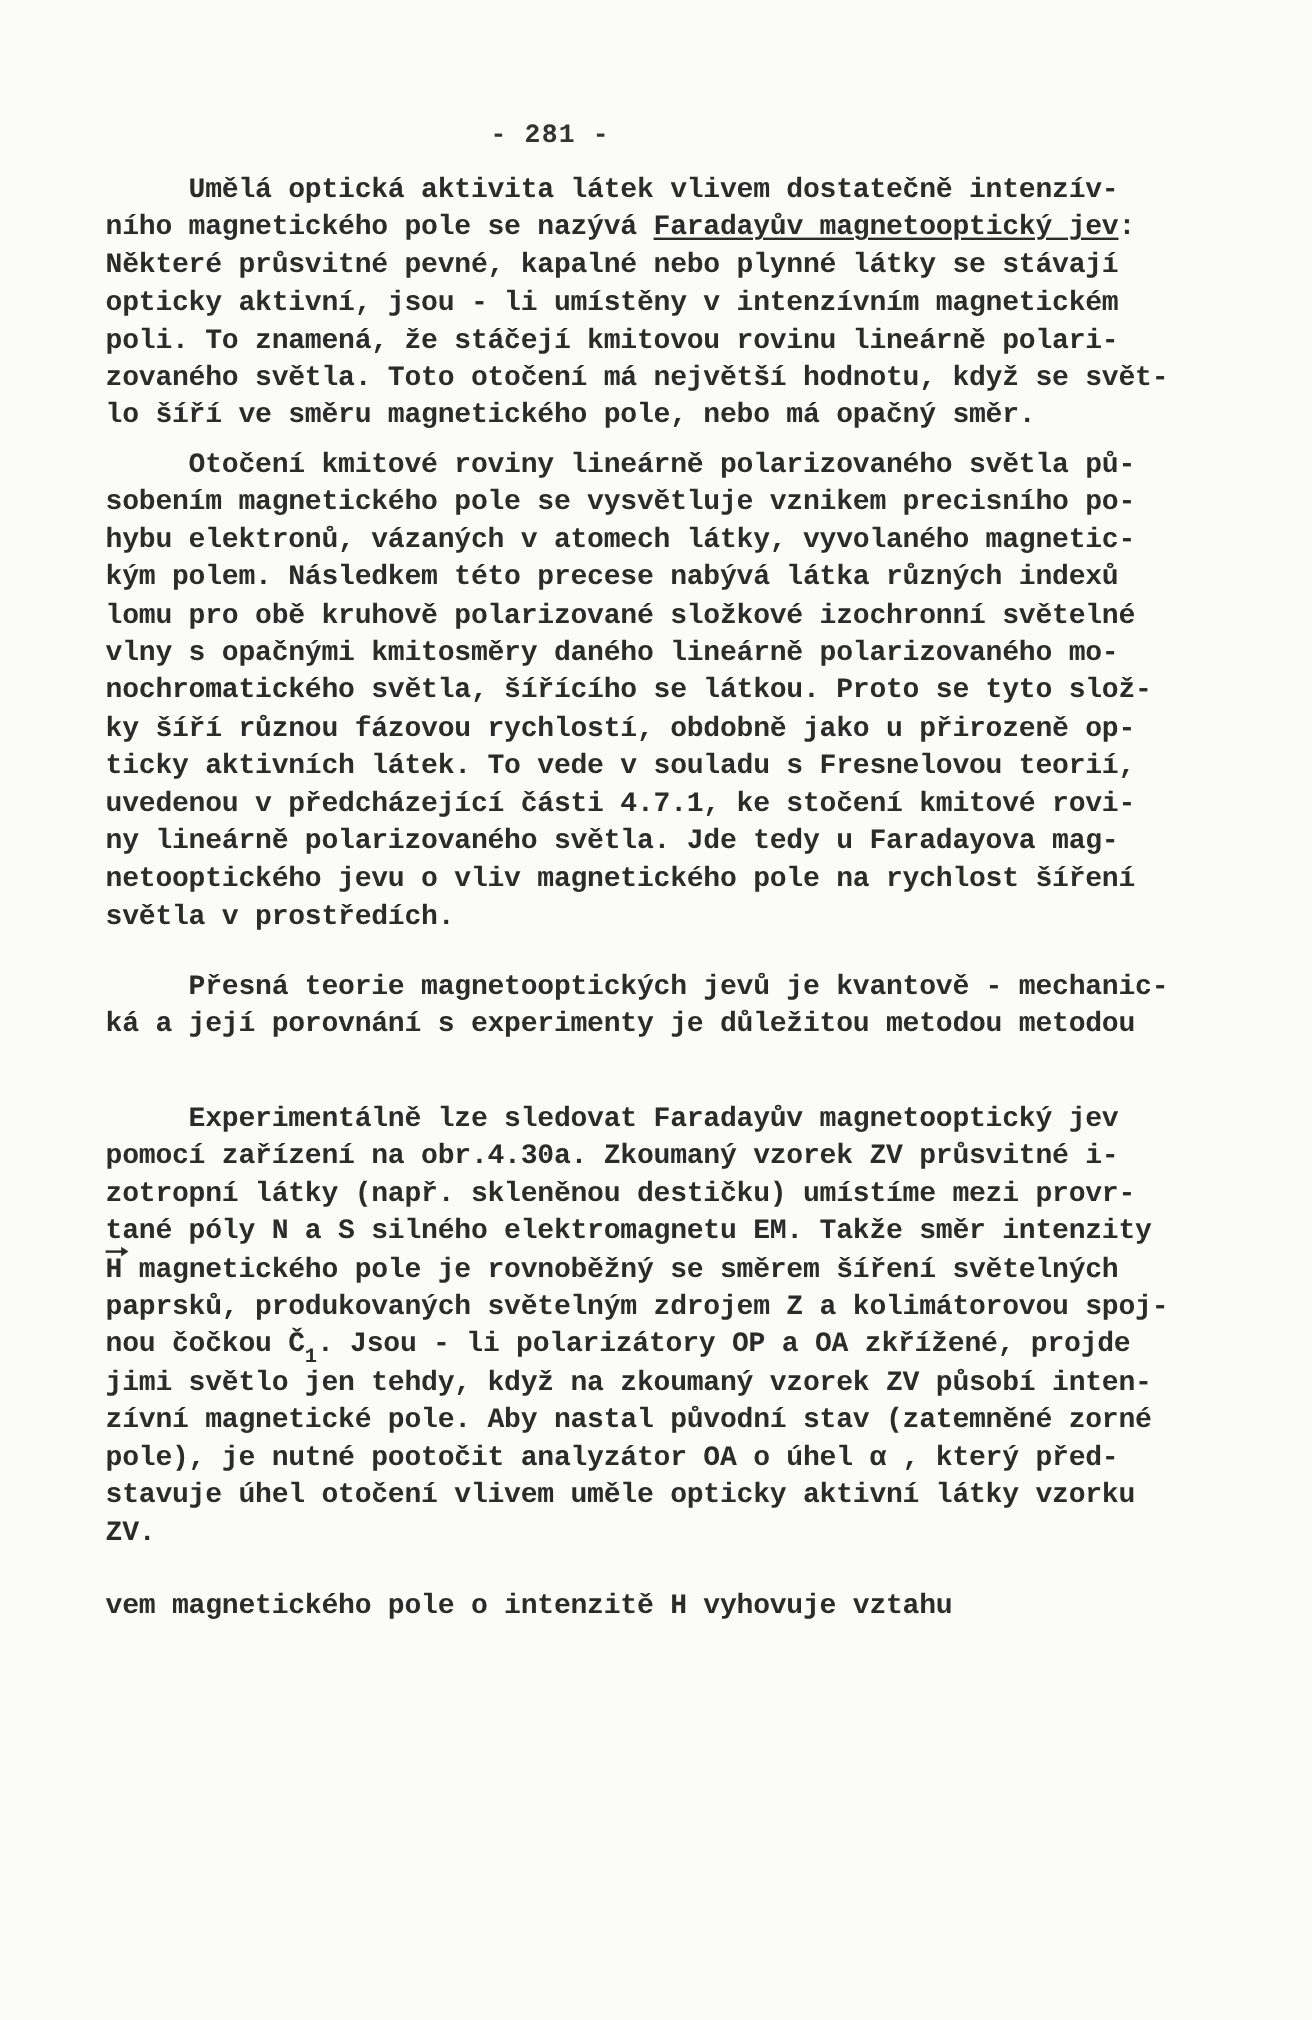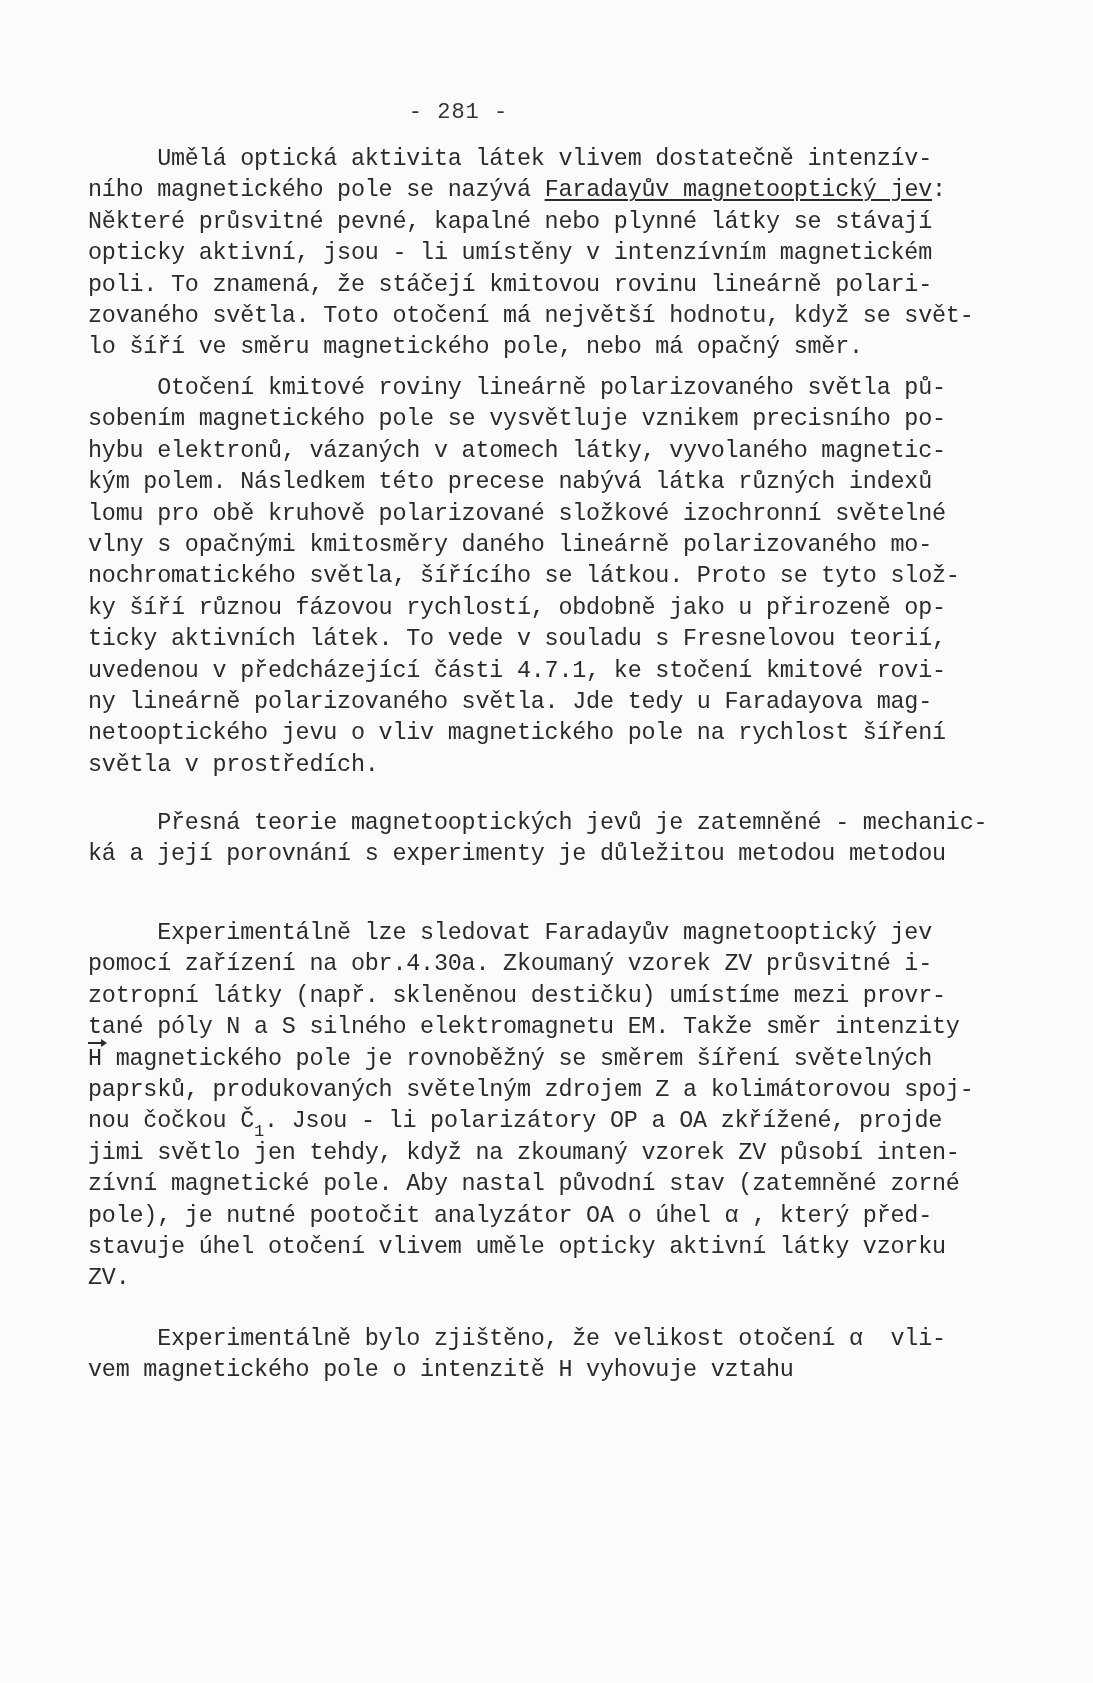--- a/index.html
+++ b/index.html
@@ -8,21 +8,21 @@
       height: 1683px;
       background: #fbfbf9;
       position: relative;
       overflow: hidden;
       font-family: "Liberation Mono", "DejaVu Sans Mono", monospace;
       color: #2b2b2b;
     }
     .page {
       position: absolute;
       left: 0; top: 0;
-      width: 917px; height: 1683px;
+      width: 917px; height: 1683px; font-weight: bold;
     }
     .page-number {
       position: absolute;
       top: 100px;
       left: 0; right: 0;
       text-align: center;
       font-size: 22px;
       letter-spacing: 1px;
       color: #333;
     }
@@ -56,16 +56,16 @@
     .sub { font-size: 17px; position: relative; top: 9px; }
   </style>
 </head>
 <body>
 
 <div class="page">
   <div class="page-number">- 281 -</div>
 
   <div class="text-block" id="p0" style="top:144px;"><span class="line">     Umělá optická aktivita látek vlivem dostatečně intenzív-</span><span class="line"><span>ního magnetického pole se nazývá </span><span class="u">Faradayův magnetooptický jev</span><span>:</span></span><span class="line">Některé průsvitné pevné, kapalné nebo plynné látky se stávají</span><span class="line">opticky aktivní, jsou - li umístěny v intenzívním magnetickém</span><span class="line">poli. To znamená, že stáčejí kmitovou rovinu lineárně polari-</span><span class="line">zovaného světla. Toto otočení má největší hodnotu, když se svět-</span><span class="line">lo šíří ve směru magnetického pole, nebo má opačný směr.</span></div>
   <div class="text-block" id="p1" style="top:373px;"><span class="line">     Otočení kmitové roviny lineárně polarizovaného světla pů-</span><span class="line">sobením magnetického pole se vysvětluje vznikem precisního po-</span><span class="line">hybu elektronů, vázaných v atomech látky, vyvolaného magnetic-</span><span class="line">kým polem. Následkem této precese nabývá látka různých indexů</span><span class="line">lomu pro obě kruhově polarizované složkové izochronní světelné</span><span class="line">vlny s opačnými kmitosměry daného lineárně polarizovaného mo-</span><span class="line">nochromatického světla, šířícího se látkou. Proto se tyto slož-</span><span class="line">ky šíří různou fázovou rychlostí, obdobně jako u přirozeně op-</span><span class="line">ticky aktivních látek. To vede v souladu s Fresnelovou teorií,</span><span class="line">uvedenou v předcházející části 4.7.1, ke stočení kmitové rovi-</span><span class="line">ny lineárně polarizovaného světla. Jde tedy u Faradayova mag-</span><span class="line">netooptického jevu o vliv magnetického pole na rychlost šíření</span><span class="line">světla v prostředích.</span></div>
-  <div class="text-block" id="p2" style="top:808px;"><span class="line">     Přesná teorie magnetooptických jevů je zatemněné - mechanic-</span><span class="line">ká a její porovnání s experimenty je důležitou metodou metodou</span></div>
+  <div class="text-block" id="p2" style="top:808px;"><span class="line">     Přesná teorie magnetooptických jevů je kvantově - mechanic-</span><span class="line">ká a její porovnání s experimenty je důležitou metodou metodou</span></div>
   <div class="text-block" id="p3" style="top:918px;"><span class="line">     Experimentálně lze sledovat Faradayův magnetooptický jev</span><span class="line">pomocí zařízení na obr.4.30a. Zkoumaný vzorek ZV průsvitné i-</span><span class="line">zotropní látky (např. skleněnou destičku) umístíme mezi provr-</span><span class="line">tané póly N a S silného elektromagnetu EM. Takže směr intenzity</span><span class="line"><span class="vec">H</span> magnetického pole je rovnoběžný se směrem šíření světelných</span><span class="line">paprsků, produkovaných světelným zdrojem Z a kolimátorovou spoj-</span><span class="line">nou čočkou Č<span class="sub">1</span>. Jsou - li polarizátory OP a OA zkřížené, projde</span><span class="line">jimi světlo jen tehdy, když na zkoumaný vzorek ZV působí inten-</span><span class="line">zívní magnetické pole. Aby nastal původní stav (zatemněné zorné</span><span class="line">pole), je nutné pootočit analyzátor OA o úhel α , který před-</span><span class="line">stavuje úhel otočení vlivem uměle opticky aktivní látky vzorku</span><span class="line">ZV.</span></div>
-  <div class="text-block" id="p4" style="top:1324px;"><span class="line">     Experimentálně bylo zjištěno, že velikost otočení α  vli-</span><span class="line">vem magnetického pole o intenzitě H vyhovuje vztahu</span></div>
+  <div class="text-block" id="p4" style="top:1324px;"><span class="line">vem magnetického pole o intenzitě H vyhovuje vztahu</span></div>
 </div>
 
 </body></html>

